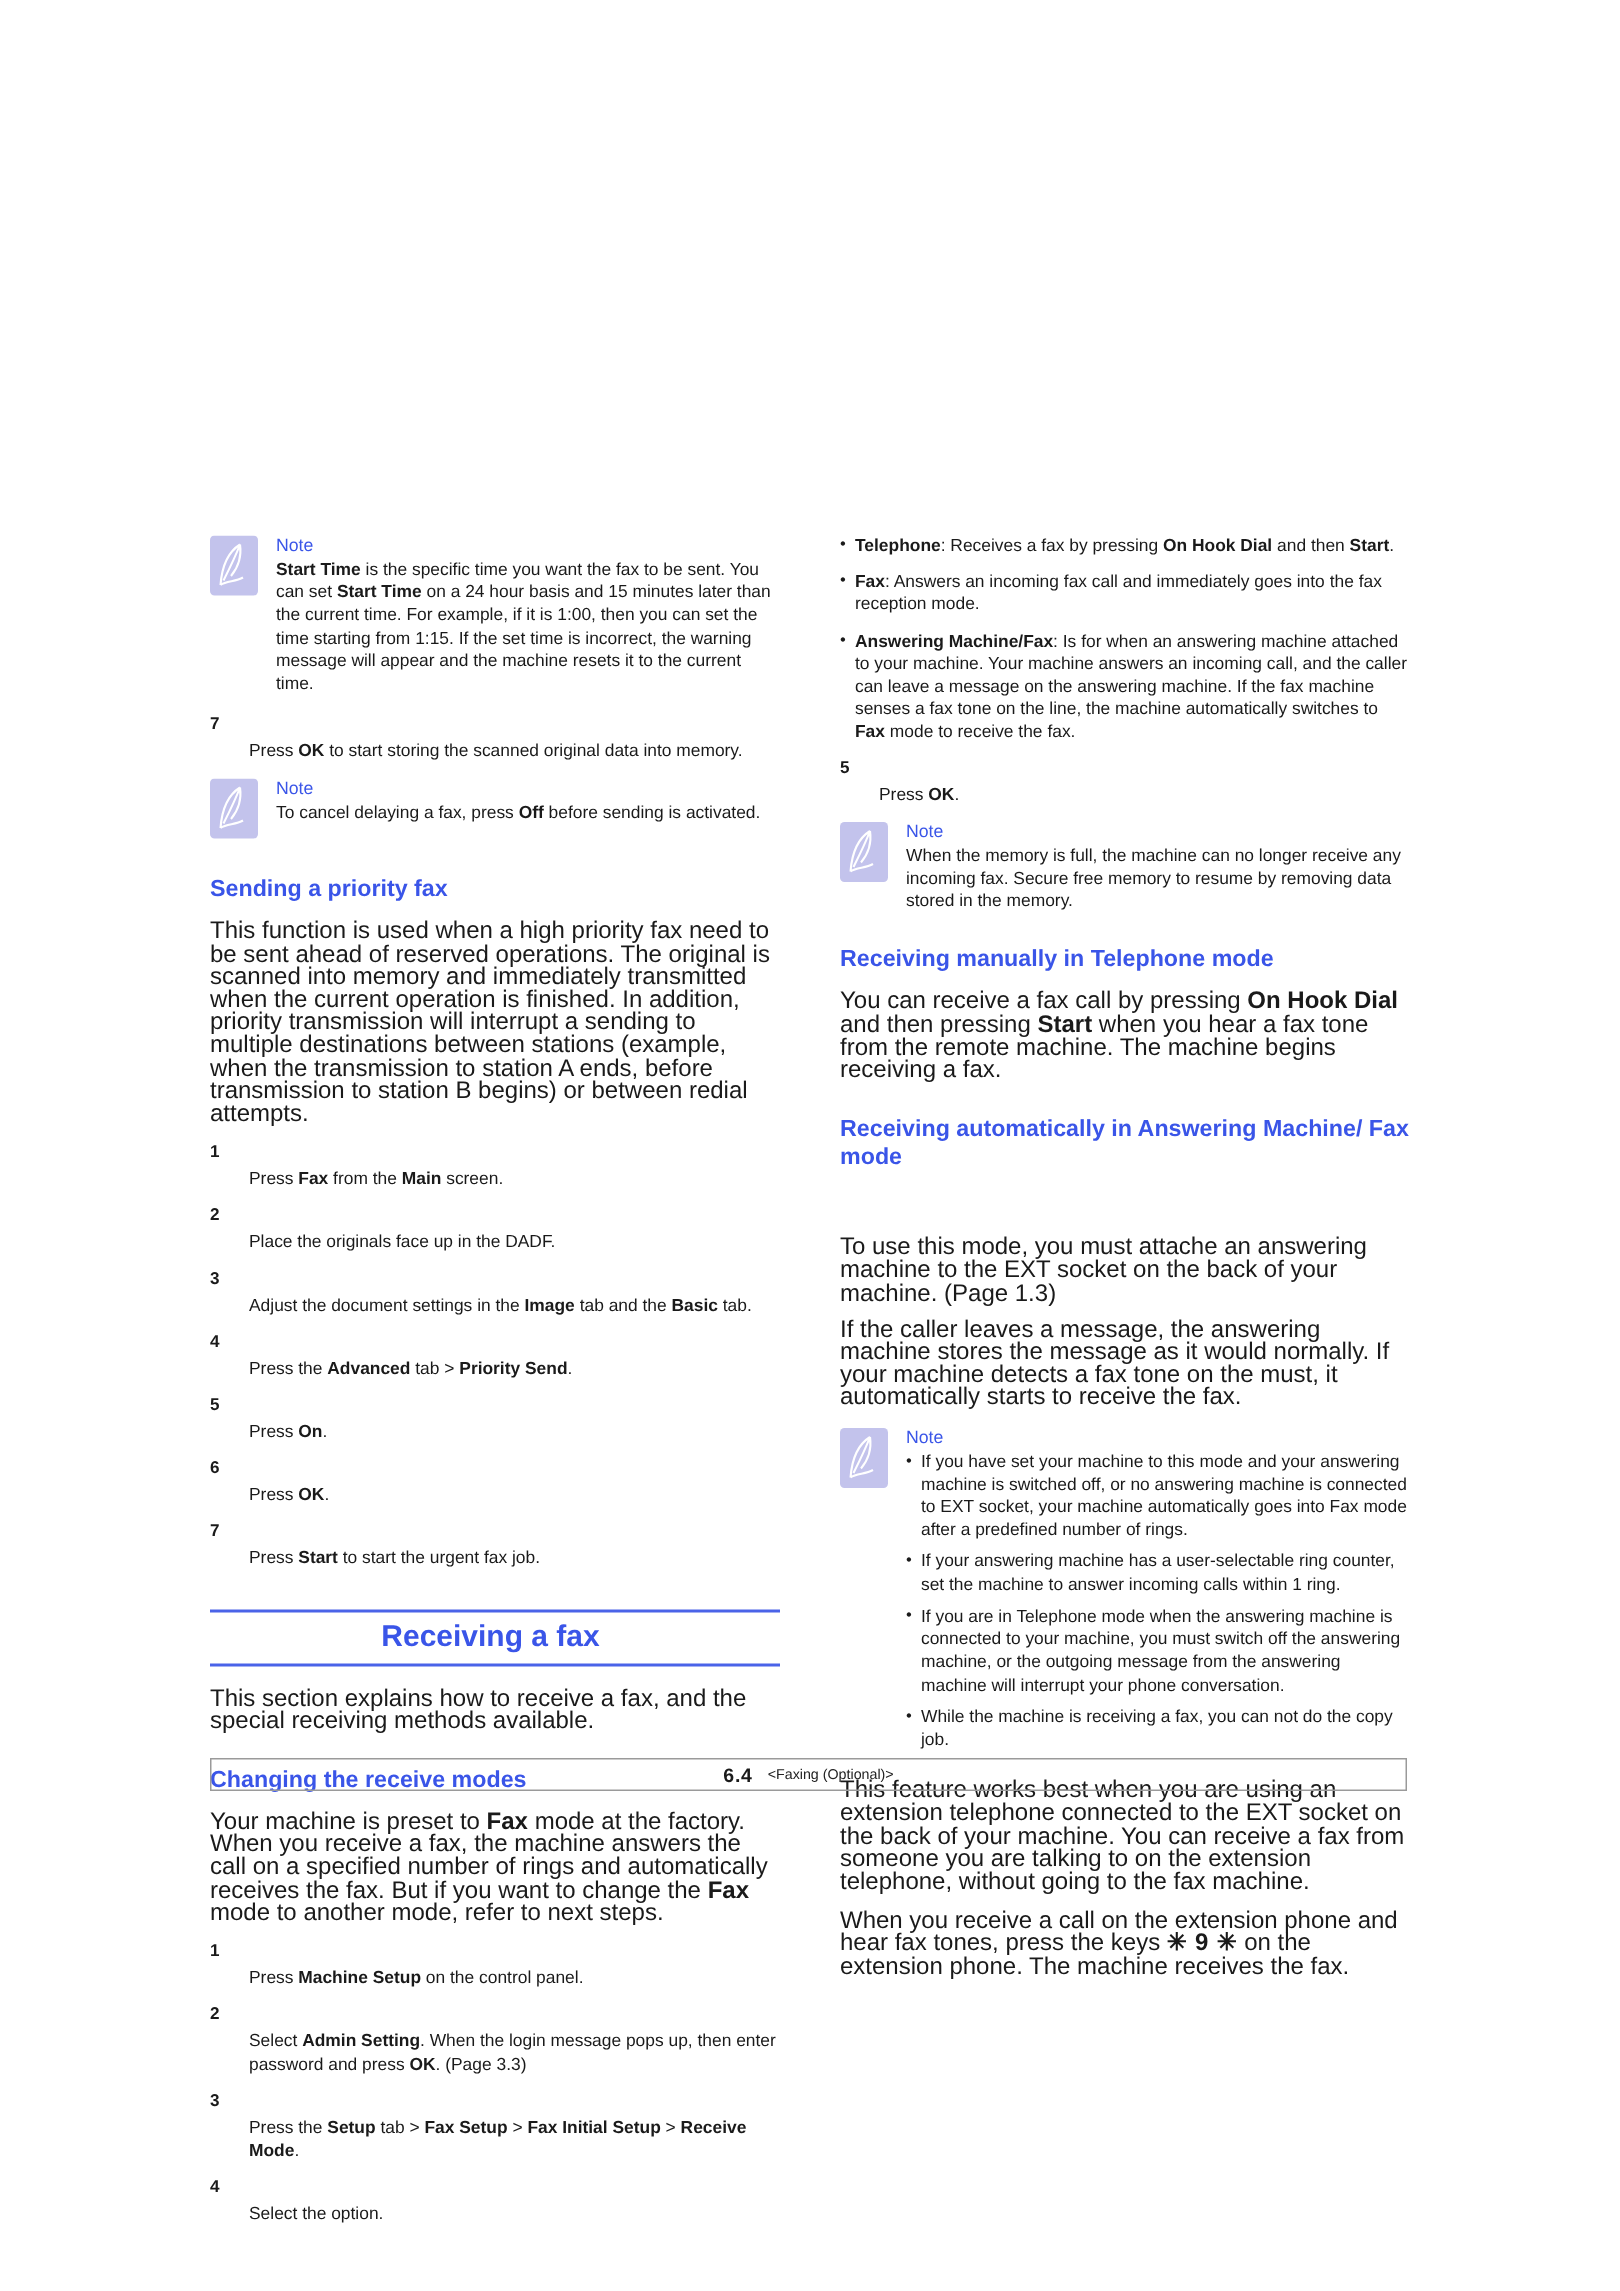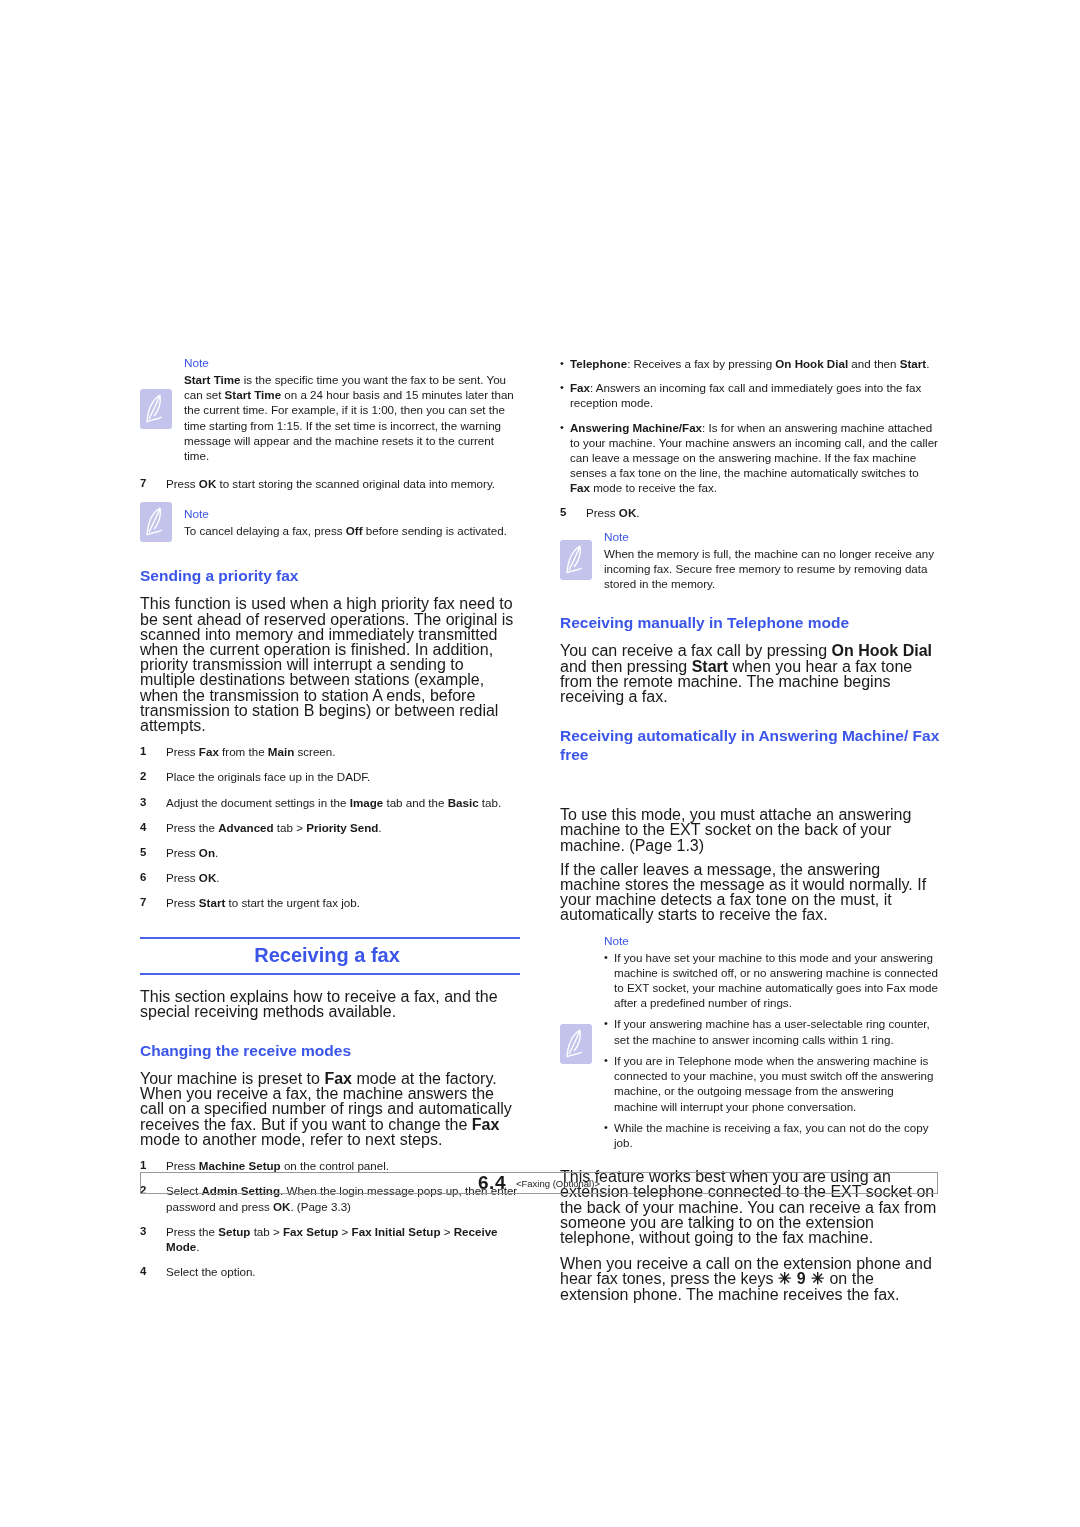--- a/index.html
+++ b/index.html
@@ -79,42 +79,42 @@
     display: flex;
     font-size: 11.6px;
     line-height: 15.2px;
     margin-bottom: 10px;
   }
   .step-num {
     flex: 0 0 26px;
     font-weight: bold;
     font-size: 11.4px;
   }
-  .step-body { flex: 1 1 auto; }
+  .step-body { flex: 1 1 auto; margin-top: 17px; }
 
   
   .bullets { margin: 0 0 8px 0; padding: 0; }
   .blt {
     display: flex;
     font-size: 11.6px;
     line-height: 15.2px;
     margin-bottom: 9px;
   }
   .blt-dot {
     flex: 0 0 10px;
     line-height: 15.2px;
     font-size: 11px;
   }
   .blt-body { flex: 1 1 auto; }
 
   
   .note {
     display: flex;
     margin: 0 0 13px 0;
-    align-items: center;
+    align-items: flex-start;
   }
   .note-icon {
     flex: 0 0 34px;
     height: 42px;
     margin-right: 10px;
     margin-top: 1px;
     position: relative;
   }
   .note-icon svg { display: block; }
   .note-body {
@@ -138,21 +138,21 @@
     top: 1172px;
     width: 798px;
     height: 22px;
     border: 1px solid #9a9a9a;
     box-sizing: border-box;
     display: flex;
     align-items: center;
     justify-content: center;
   }
   .footer-num {
-    font-size: 19px;
+    font-size: 13px;
     font-weight: bold;
     letter-spacing: 0.5px;
   }
   .footer-label {
     font-size: 9.5px;
     margin-left: 10px;
     color: #222;
   }
   .key { font-weight: bold; letter-spacing: 0.5px; }
 </style>
@@ -292,21 +292,21 @@
           </div>
           <div class="note-body">
             <div class="note-title">Note</div>
             <p class="note-text">When the memory is full, the machine can no longer receive any incoming fax. Secure free memory to resume by removing data stored in the memory.</p>
           </div>
         </div>
 
         <h2 class="h-sub">Receiving manually in Telephone mode</h2>
         <p class="para"><span>You can receive a fax call by pressing </span><b>On Hook Dial</b><span> and then pressing </span><b>Start</b><span> when you hear a fax tone from the remote machine. The machine begins receiving a fax.</span></p>
 
-        <h2 class="h-sub">Receiving automatically in Answering Machine/ Fax free</h2>
+        <h2 class="h-sub">Receiving automatically in Answering Machine/ Fax mode</h2>
         <p class="para tight">To use this mode, you must attache an answering machine to the EXT socket on the back of your machine. (Page 1.3)</p>
         <p class="para">If the caller leaves a message, the answering machine stores the message as it would normally. If your machine detects a fax tone on the must, it automatically starts to receive the fax.</p>
 
         <div class="note">
           <div class="note-icon">
             <svg width="34" height="42" viewBox="0 0 34 42">
               <rect x="0" y="0" width="32" height="40" rx="3" fill="#c3c3ec"></rect>
               <path d="M20 6 C12 11, 8 20, 7 33 M20 6 C17 14, 13 22, 9 30 M20 6 C21 13, 19 21, 14 27 M7 33 C11 30, 17 31, 22 28" stroke="#ffffff" stroke-width="1.4" fill="none"></path>
             </svg>
           </div>

